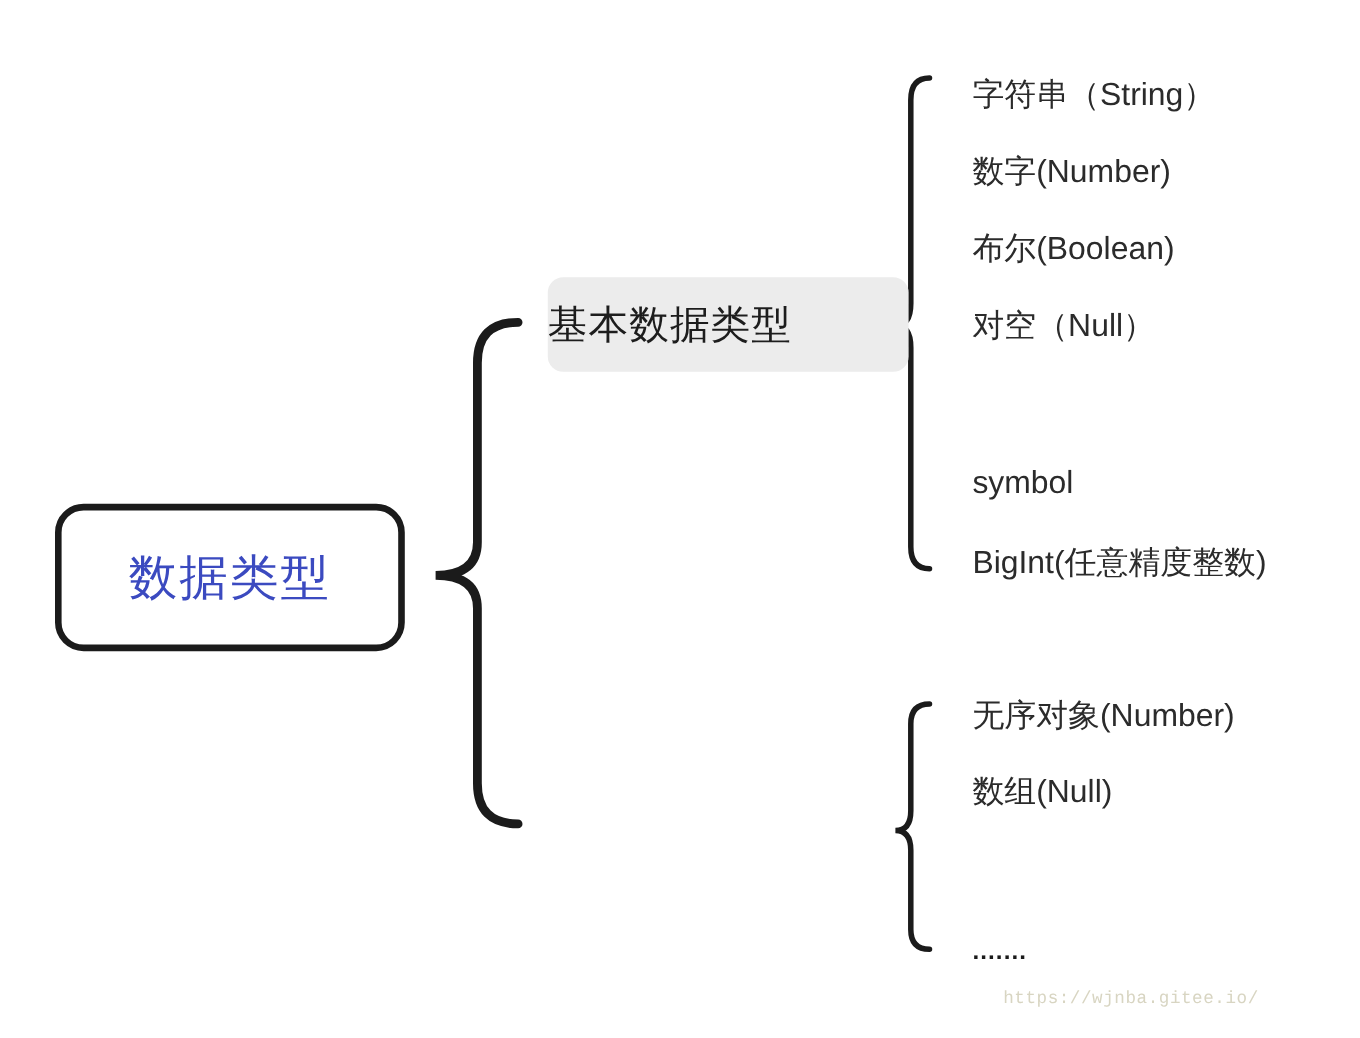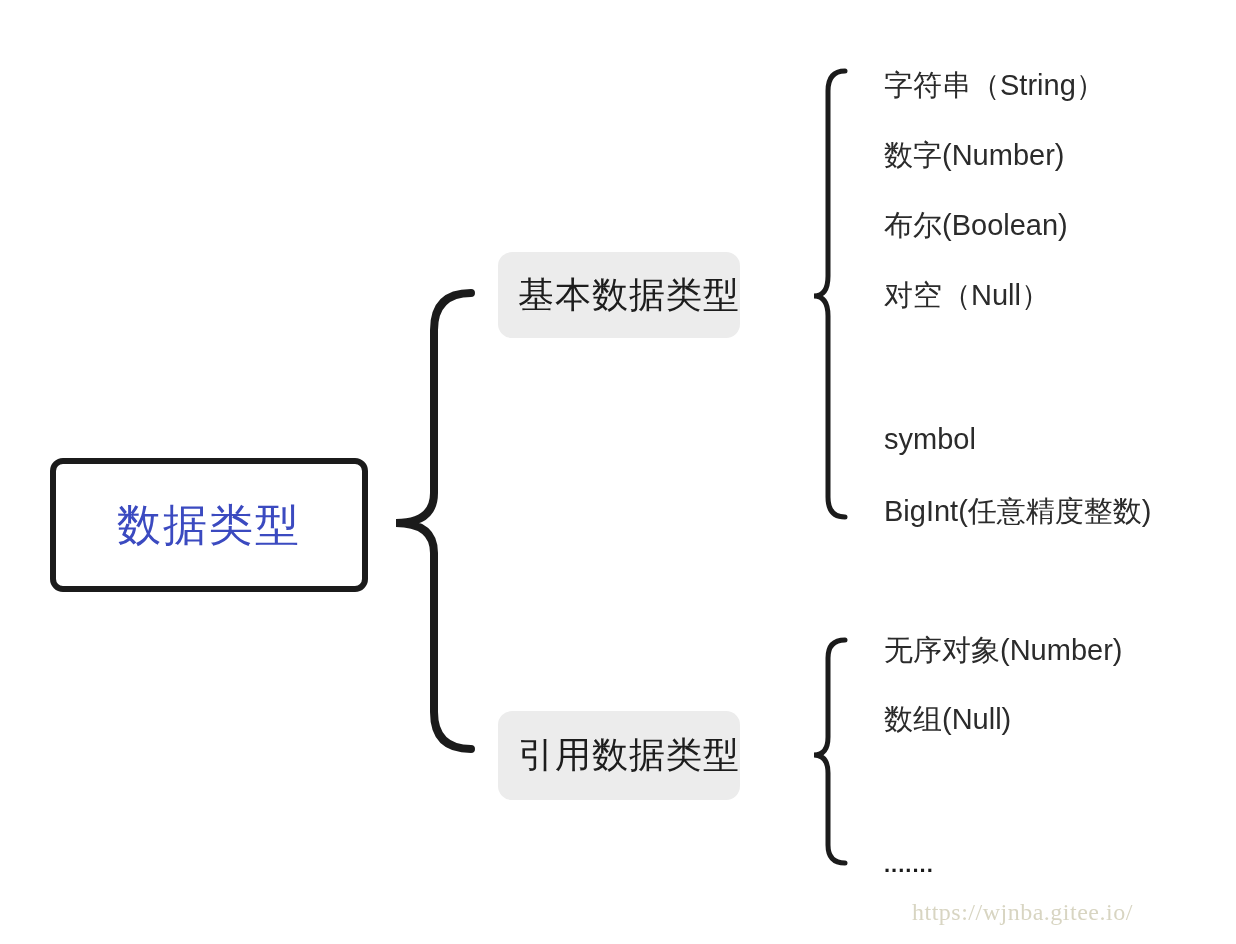--- a/index.html
+++ b/index.html
@@ -23,39 +23,39 @@
     pointer-events: none;
   }
   .root-node {
     position: absolute;
     left: 50px;
     top: 458px;
     width: 318px;
     height: 134px;
     box-sizing: border-box;
     border: 6px solid #1b1b1b;
-    border-radius: 13px;
+    border-radius: 26px;
     background: #ffffff;
     display: flex;
     align-items: center;
     justify-content: center;
     font-size: 44px;
     letter-spacing: 2px;
     color: #3b4ac0;
   }
   .branch-node {
     position: absolute;
     left: 498px;
-    width: 242px;
+    width: 328px;
     box-sizing: border-box;
     border-radius: 14px;
     background: #ececec;
     display: flex;
     align-items: center;
-    justify-content: flex-end;
+    justify-content: flex-start;
     font-size: 36px;
     letter-spacing: 1px;
     color: #1d1d1d;
   }
   .branch-node.basic { top: 252px; height: 86px; }
   .branch-node.reference { top: 711px; height: 89px; }
   .child-topic {
     position: absolute;
     left: 884px;
     height: 36px;
@@ -74,22 +74,22 @@
     letter-spacing: 1px;
     color: #1a1a1a;
     white-space: nowrap;
   }
   .watermark {
     position: absolute;
     left: 912px;
     top: 899px;
     width: 324px;
     text-align: left;
-    font-family: Liberation Serif, serif;
-    font-size: 24px;
+    font-family: Liberation Mono, monospace;
+    font-size: 16px;
     letter-spacing: 0.5px;
     color: #d8d5c2;
     white-space: nowrap;
   }
 </style>
 </head>
 <body>
 
 <div class="canvas">
 
@@ -99,23 +99,20 @@
     <path d="M 845 640 Q 828 640 828 658 L 828 737 Q 828 755 814 755 Q 828 755 828 773 L 828 845 Q 828 863 845 863" fill="none" stroke="#1b1b1b" stroke-width="5" stroke-linecap="round"></path>
   </svg>
 
   <div class="root-node">
     <span>数据类型</span>
   </div>
 
   <div class="branch-node basic">
     <span>基本数据类型</span>
   </div>
-  <div class="branch-node reference">
-    <span>引用数据类型</span>
-  </div>
 
   <div class="child-topic" style="top:138px">数字(Number)</div>
   <div class="child-topic" style="top:68px">字符串（String）</div>
   <div class="child-topic" style="top:278px">对空（Null）</div>
   <div class="child-topic" style="top:208px">布尔(Boolean)</div>
   <div class="child-topic" style="top:421px">symbol</div>
   <div class="child-topic" style="top:494px">BigInt(任意精度整数)</div>
 
   <div class="child-topic" style="top:633px">无序对象(Number)</div>
   <div class="child-topic" style="top:702px">数组(Null)</div>

